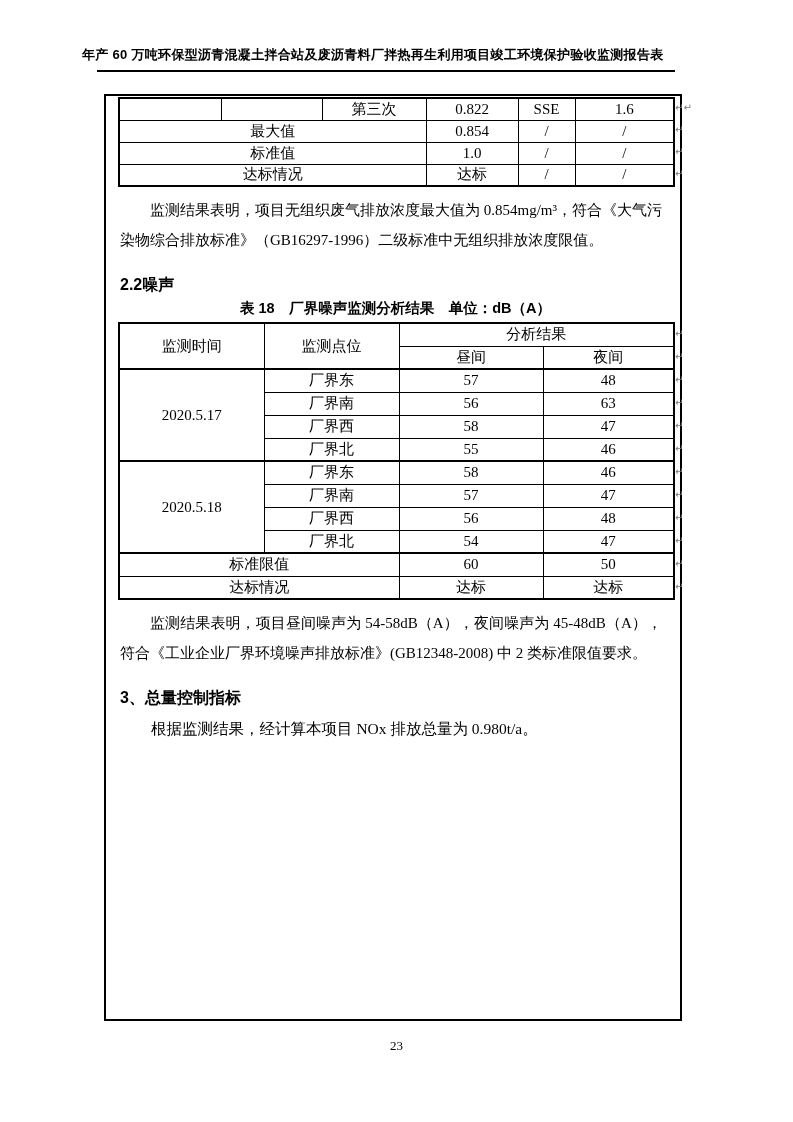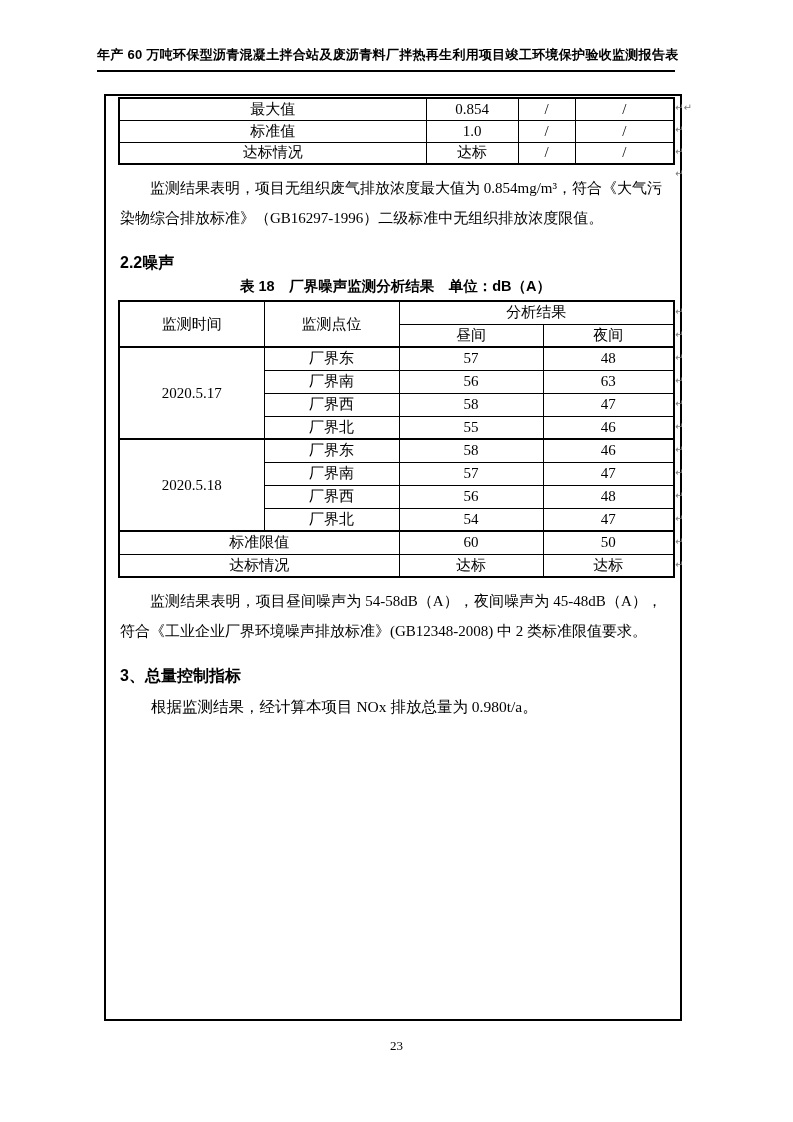--- a/index.html
+++ b/index.html
@@ -5,21 +5,21 @@
   * { margin:0; padding:0; box-sizing:border-box; }
   html,body { background:#fff; }
   body {
     width:793px; height:1122px; position:relative;
     font-family:"Liberation Serif","DejaVu Serif",serif;
     color:#000; overflow:hidden;
   }
 
   
   .doc-header {
-    position:absolute; top:46px; left:97px; width:578px;
+    position:absolute; top:46px; left:82px; width:578px;
     text-align:center; font-weight:bold; font-size:13px;
     font-family:"Liberation Sans","DejaVu Sans",sans-serif;
     letter-spacing:0.3px; white-space:nowrap;
   }
   .doc-header-rule {
     position:absolute; top:70px; left:97px; width:578px;
     border-top:2px solid #000;
   }
 
   
@@ -91,20 +91,28 @@
     <table class="gas-table">
       <colgroup>
         <col style="width:102px">
           <col style="width:101px">
           <col style="width:104px">
         <col style="width:92px">
           <col style="width:57px">
           <col style="width:99px">
       </colgroup>
       <tbody>
+          <tr>
+        <td></td>
+        <td></td>
+        <td>第三次</td>
+        <td>0.822</td>
+        <td>SSE</td>
+        <td>1.6</td>
+      </tr>
       <tr>
         <td colspan="3">最大值</td>
         <td>0.854</td>
         <td>/</td>
         <td>/</td>
       </tr>
       <tr>
         <td colspan="3">标准值</td>
         <td>1.0</td>
         <td>/</td>

